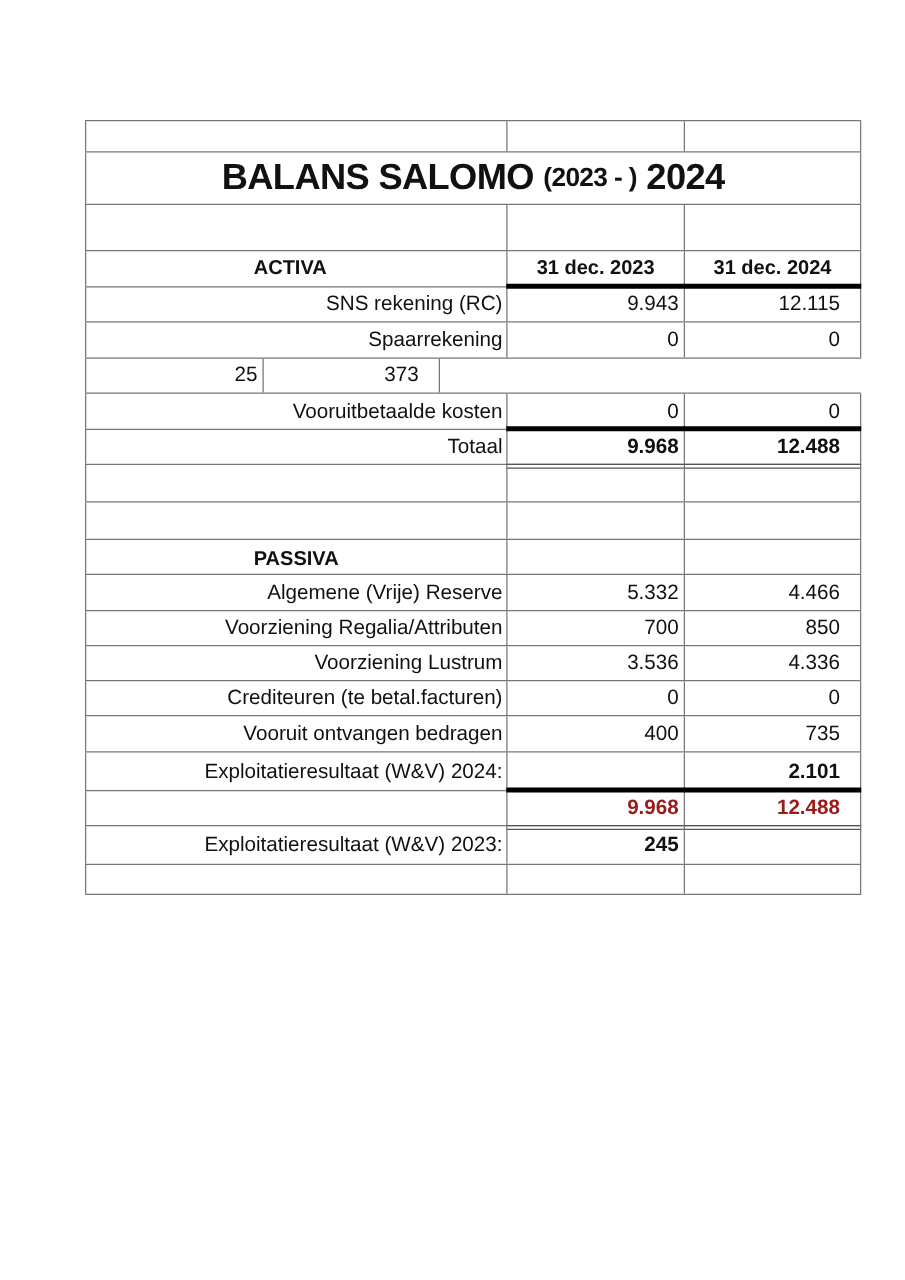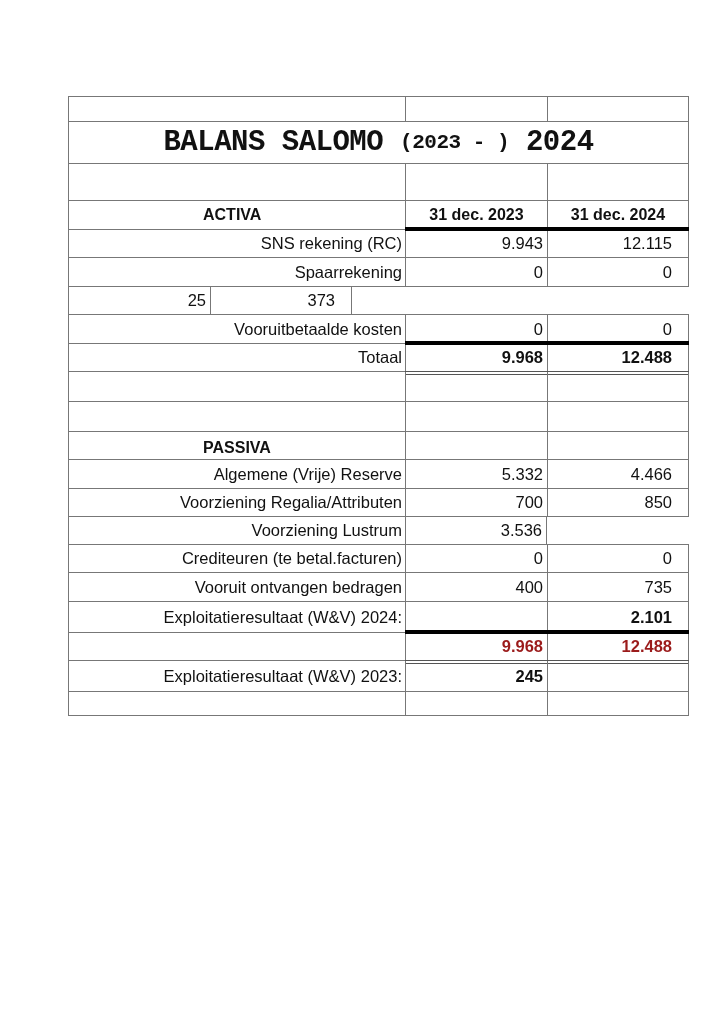--- a/index.html
+++ b/index.html
@@ -6,21 +6,21 @@
   body { width: 724px; height: 1024px; position: relative; overflow: hidden; font-family: "Liberation Sans", sans-serif; color: #111; }
   .sheet { position: absolute; left: 68px; top: 96px; width: 621px; }
   .row { position: relative; display: flex; border-bottom: 1px solid #777; box-sizing: border-box; }
   .row.first { border-top: 1px solid #777; }
   .cell { box-sizing: border-box; border-left: 1px solid #777; display: flex; align-items: center; font-size: 16.5px; position: relative; }
   .cell:last-child { border-right: 1px solid #777; }
   .c1 { width: 337px; justify-content: flex-end; padding-right: 3px; }
   .c2 { width: 142px; justify-content: flex-end; padding-right: 4px; }
   .c3 { width: 142px; justify-content: flex-end; padding-right: 16px; }
   .full { width: 621px; justify-content: center; }
-  .title { font-family: Liberation Mono, monospace; font-weight: bold; font-size: 29px; letter-spacing: -0.5px; }
+  .title { font-family: Liberation Sans, sans-serif; font-weight: bold; font-size: 29px; letter-spacing: -0.5px; }
   .title .small { font-size: 21px; }
   .hdr { font-weight: bold; font-size: 16px; justify-content: center; padding-right: 0; }
   .hdr-left { font-weight: bold; font-size: 16px; justify-content: flex-start; padding-left: 134px; }
   .bold { font-weight: bold; }
   .red { color: #9b1b1b; font-weight: bold; }
   .thick-top::before { content: ""; position: absolute; left: -1px; right: -1px; top: -3px; height: 4px; background: #000; }
   .double-bottom::after { content: ""; position: absolute; left: -1px; right: -1px; bottom: -4px; height: 4px; border-top: 1px solid #555; border-bottom: 1px solid #555; box-sizing: border-box; }
 </style>
 </head>
 <body>
@@ -100,20 +100,21 @@
     <div class="cell c3">4.466</div>
   </div>
   <div class="row" style="height:28px">
     <div class="cell c1">Voorziening Regalia/Attributen</div>
     <div class="cell c2">700</div>
     <div class="cell c3">850</div>
   </div>
   <div class="row" style="height:28px">
     <div class="cell c1">Voorziening Lustrum</div>
     <div class="cell c2">3.536</div>
+    <div class="cell c3">4.336</div>
   </div>
   <div class="row" style="height:28px">
     <div class="cell c1">Crediteuren (te betal.facturen)</div>
     <div class="cell c2">0</div>
     <div class="cell c3">0</div>
   </div>
   <div class="row" style="height:29px">
     <div class="cell c1">Vooruit ontvangen bedragen</div>
     <div class="cell c2">400</div>
     <div class="cell c3">735</div>

